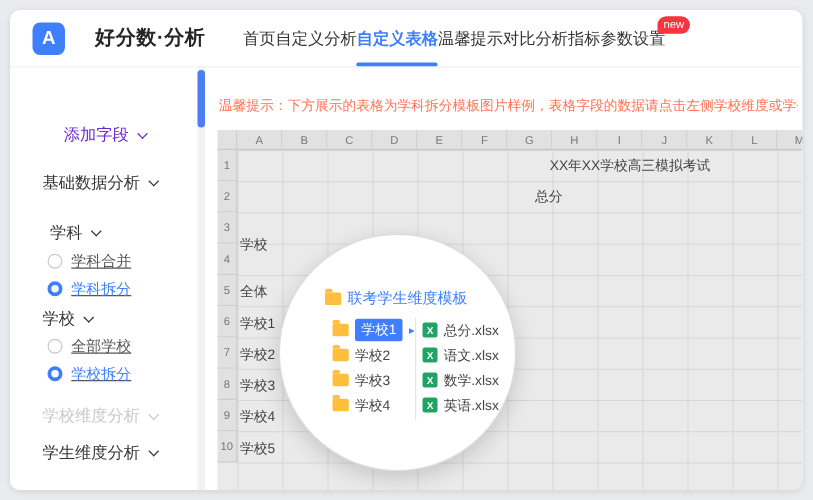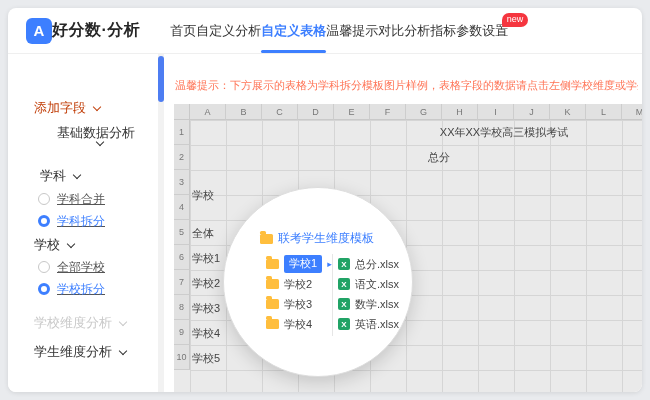--- a/index.html
+++ b/index.html
@@ -6,37 +6,37 @@
   html,body { width:650px; height:400px; }
   body { background:#e9ebee; font-family:"Liberation Sans","DejaVu Sans",sans-serif; position:relative; }
   .card { position:absolute; inset:8px; background:#fff; border-radius:8px; overflow:hidden;
           box-shadow:0 1px 5px rgba(0,0,0,.10); }
 
   
   .navbar { height:46px; display:flex; align-items:stretch; padding:0 18px; border-bottom:1px solid #efefef; }
   .brand { display:flex; align-items:center; }
   .logo { width:26px; height:26px; border-radius:6px; background:#3D7FFF; color:#fff; font-weight:800;
           font-size:15px; display:flex; align-items:center; justify-content:center; }
-  .brand-name { margin-left:0; font-size:16px; font-weight:700; color:#262626; letter-spacing:.5px; }
+  .brand-name { margin-left:24px; font-size:16px; font-weight:700; color:#262626; letter-spacing:.5px; }
   .nav-menu { display:flex; margin-left:30px; }
   .nav-item { position:relative; display:flex; align-items:center; font-size:13px; color:#333; cursor:pointer; }
   .nav-item.active { color:#3D7FFF; font-weight:700; }
   .nav-item.active::after { content:''; position:absolute; left:0; right:0; bottom:0; height:3px;
           background:#3D7FFF; border-radius:2px; }
   .nav-badge { position:absolute; top:5px; right:-20px; background:#F5353F; color:#fff; font-size:9px;
           line-height:1; padding:2px 5px 3px; border-radius:7px 7px 7px 2px; font-weight:400; }
 
   
   .content { position:absolute; top:46px; left:0; right:0; bottom:0; }
 
   
   .sidebar { position:absolute; left:0; top:0; bottom:0; width:150px; padding-top:42px; overflow:hidden; background:#fff; }
   .side-row { display:flex; align-items:center; padding-left:26px; font-size:13px; color:#333; cursor:pointer; }
-  .row-add { height:24px; color:#c2410c; }
-  .row-basic { margin-top:4px; height:24px;flex-direction:column; }
+  .row-add { height:24px; color:#6d28d9;margin-left:17px; }
+  .row-basic { margin-top:14px; height:24px; }
   .row-subject { margin-top:16px; height:24px;padding-left:32px; }
   .side-sub { display:flex; align-items:center; padding-left:30px; height:22px; font-size:12px; color:#555; cursor:pointer;text-decoration:underline; }
   .row-school { height:22px; margin-top:2px; }
   .row-dim-school { margin-top:10px; height:26px; color:#c9c9c9; }
   .row-dim-student { margin-top:3px; height:26px;text-align:center; }
   .chev { width:6px; height:6px; border-right:1.4px solid currentColor; border-bottom:1.4px solid currentColor;
           transform:rotate(45deg); display:inline-block; margin-left:8px; margin-top:-3px; }
   .radio { width:12px; height:12px; border-radius:50%; border:1px solid #c8c8c8; background:#fff; margin-right:7px; flex:none; }
   .radio.checked { border:3.5px solid #3D7FFF; }
   .opt-sel { color:#3D7FFF; }

